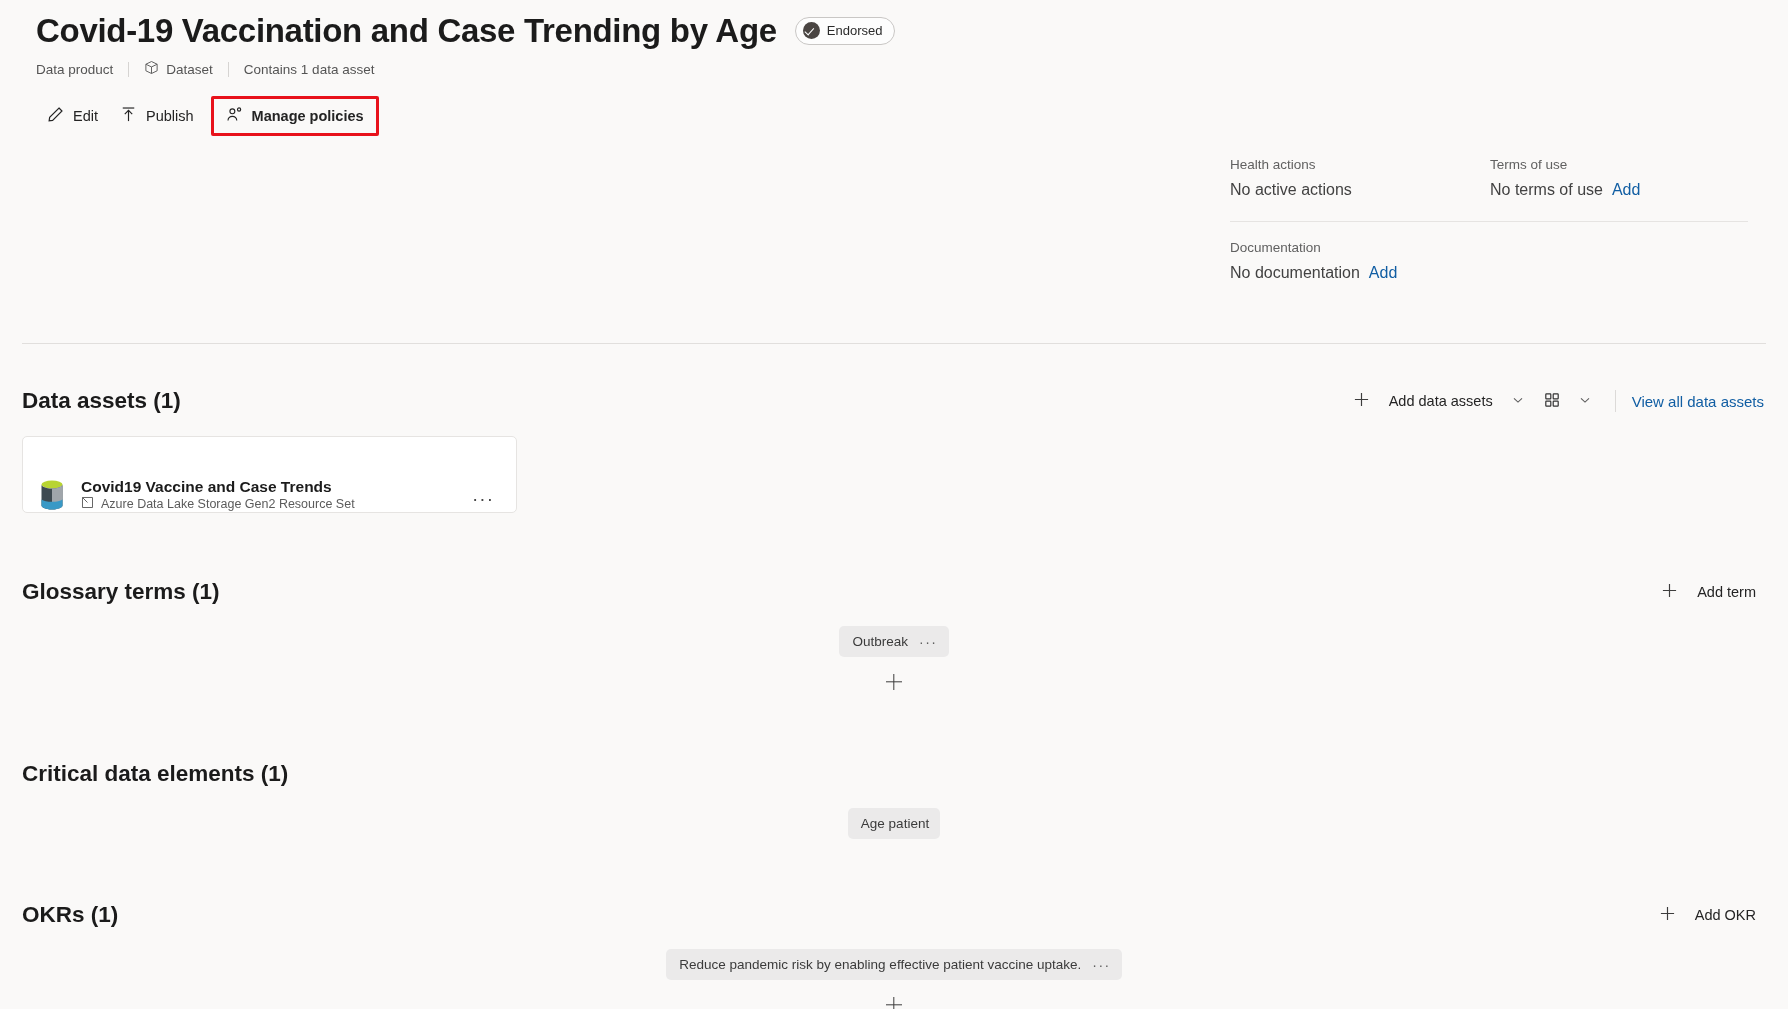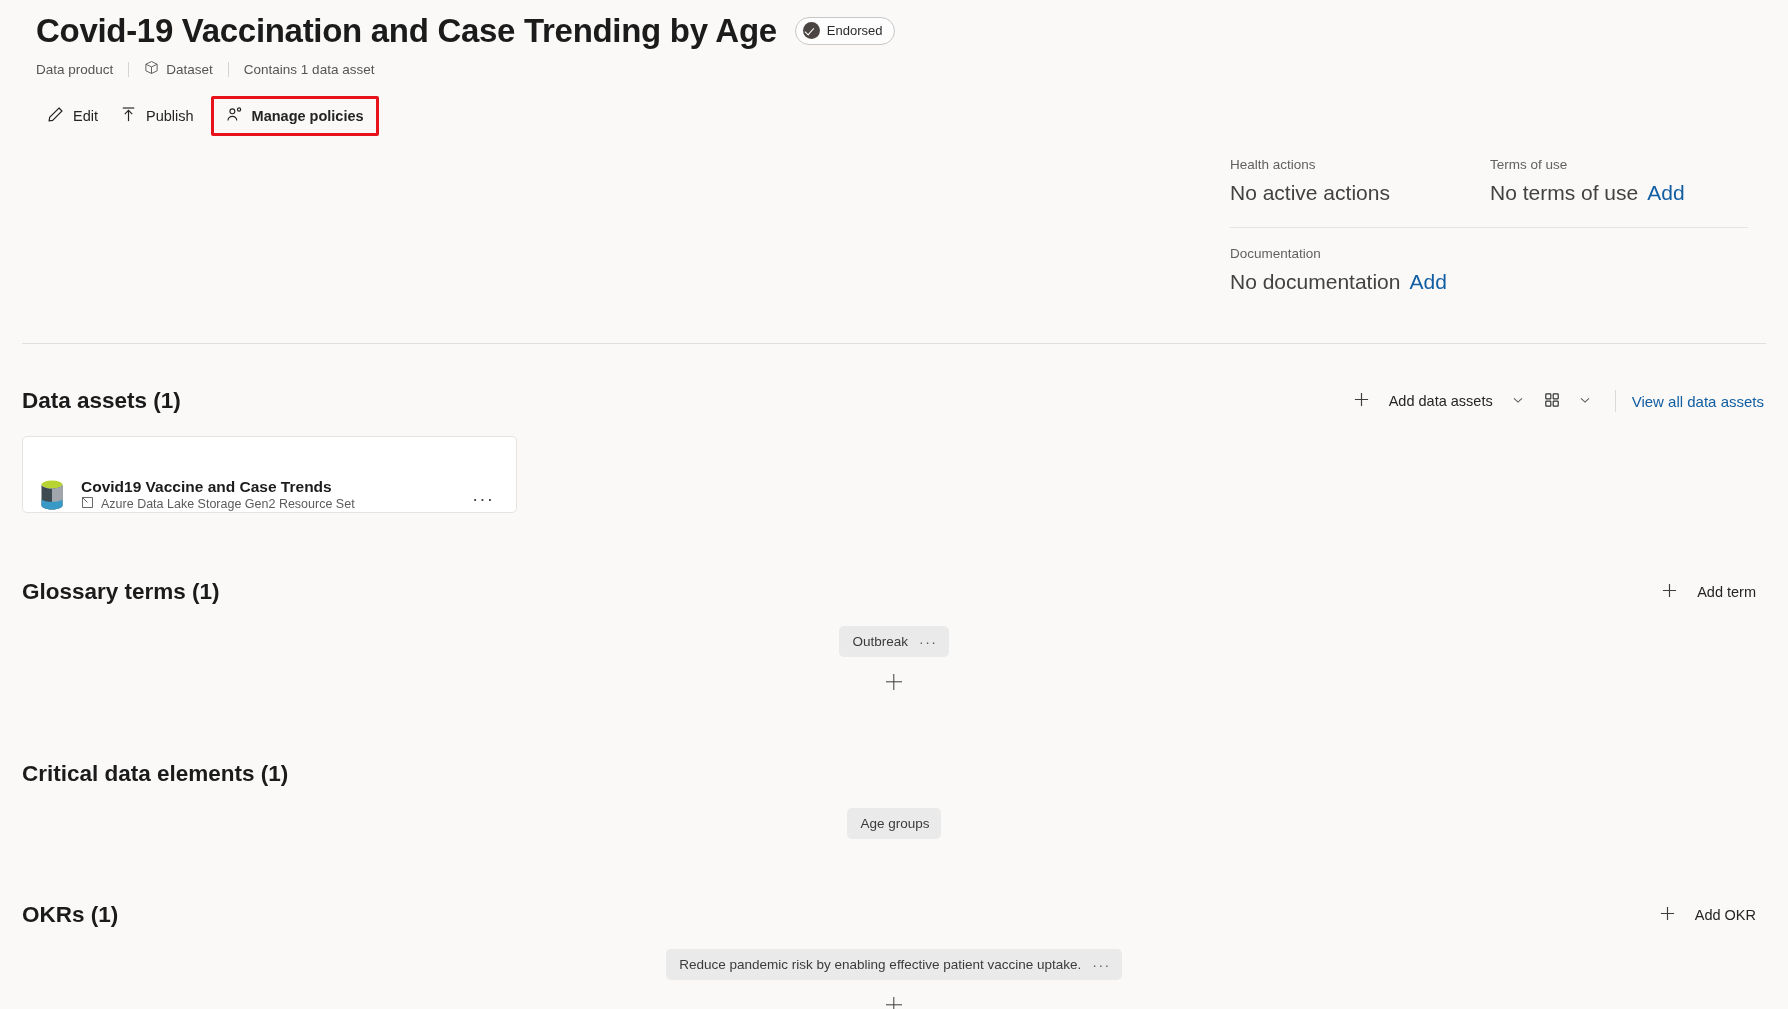--- a/index.html
+++ b/index.html
@@ -58,21 +58,21 @@
   }
   .cmd-highlight .cmd-btn { padding: 3px 4px; font-weight: 600; }
 
   
   .info-panel {
     position: absolute; left: 1230px; top: 157px; width: 520px;
   }
   .info-grid { display: flex; gap: 0; }
   .info-col { width: 260px; }
   .info-label { font-size: 13.5px; color: #616161; margin-bottom: 9px; }
-  .info-value { font-size: 21px; color: #424242; display: flex; align-items: flex-start; gap: 9px; }
+  .info-value { font-size: 16px; color: #424242; display: flex; align-items: flex-start; gap: 9px; }
   .link { color: #115ea3; cursor: pointer; }
   .info-hr { height: 1px; background: #e6e4e2; margin: 22px 0 18px 0; width: 518px; }
 
   .section-divider { position: absolute; left: 22px; top: 343px; width: 1744px; height: 1px; background: #e1dfdd; }
 
   
   .content { position: absolute; left: 0; top: 380px; width: 1788px; }
   .section { padding: 0 22px; margin-bottom: 0; }
   .section-head {
     display: flex; align-items: center; justify-content: space-between;
@@ -326,21 +326,21 @@
     </div>
 
     <div class="sec-gap-b"></div>
 
     <div class="section">
       <div class="section-head">
         <h2 class="section-title">Critical data elements (1)</h2>
       </div>
       <div class="chips-row">
         <span class="chip">
-          <span>Age groups</span>
+          <span>Age patient</span>
         </span>
       </div>
     </div>
 
     <div class="sec-gap-c"></div>
 
     <div class="section">
       <div class="section-head">
         <h2 class="section-title">OKRs (1)</h2>
         <div class="head-actions">

